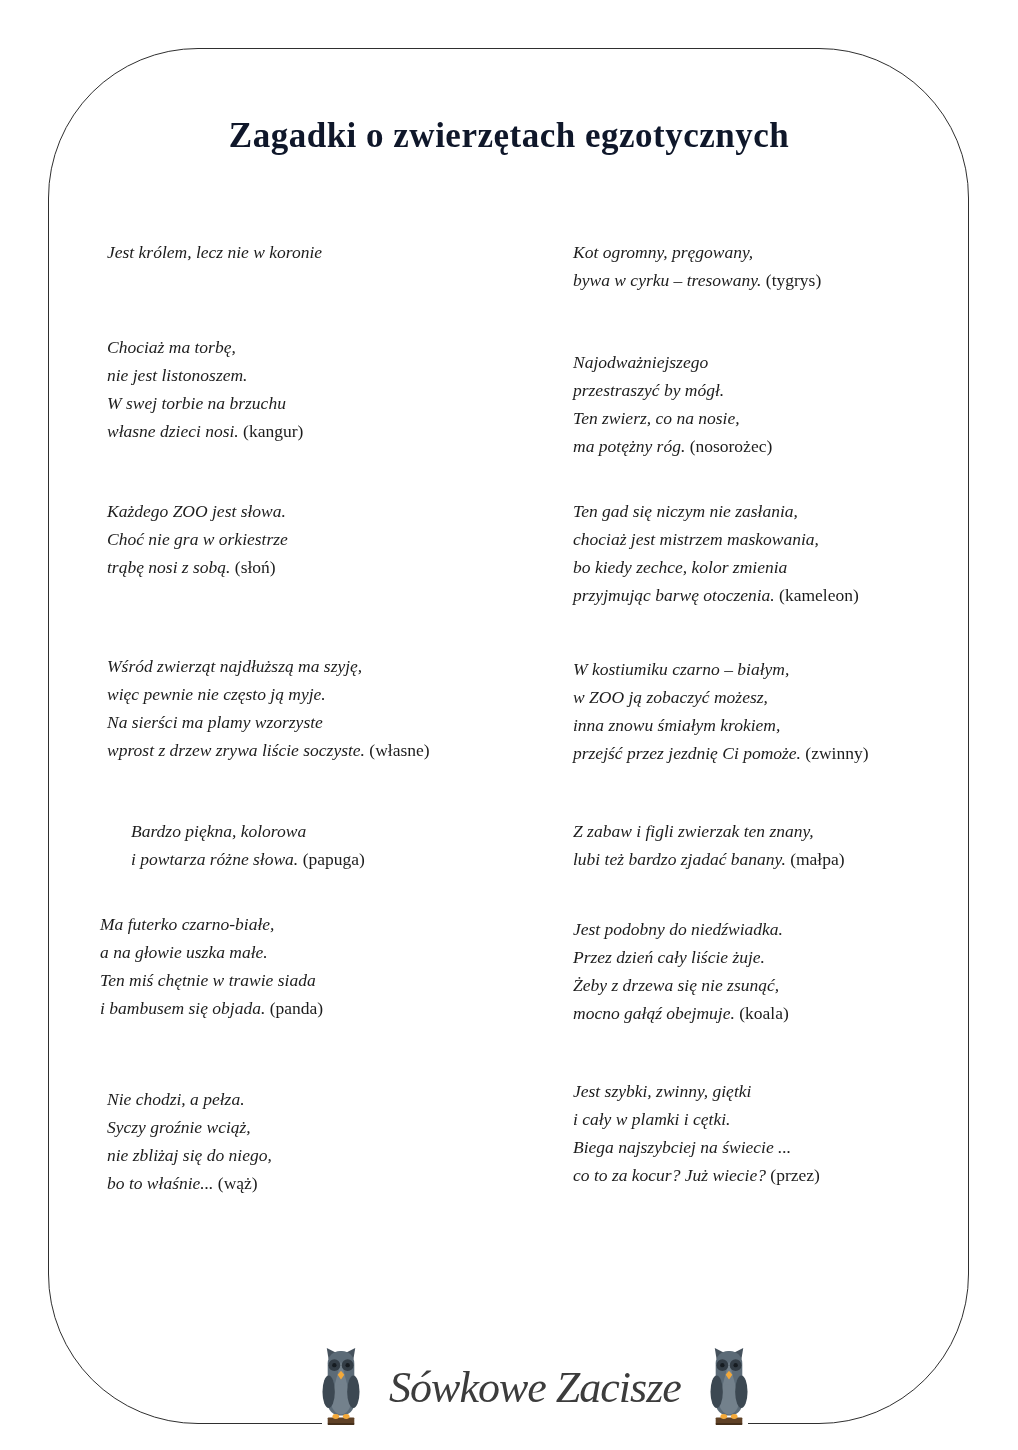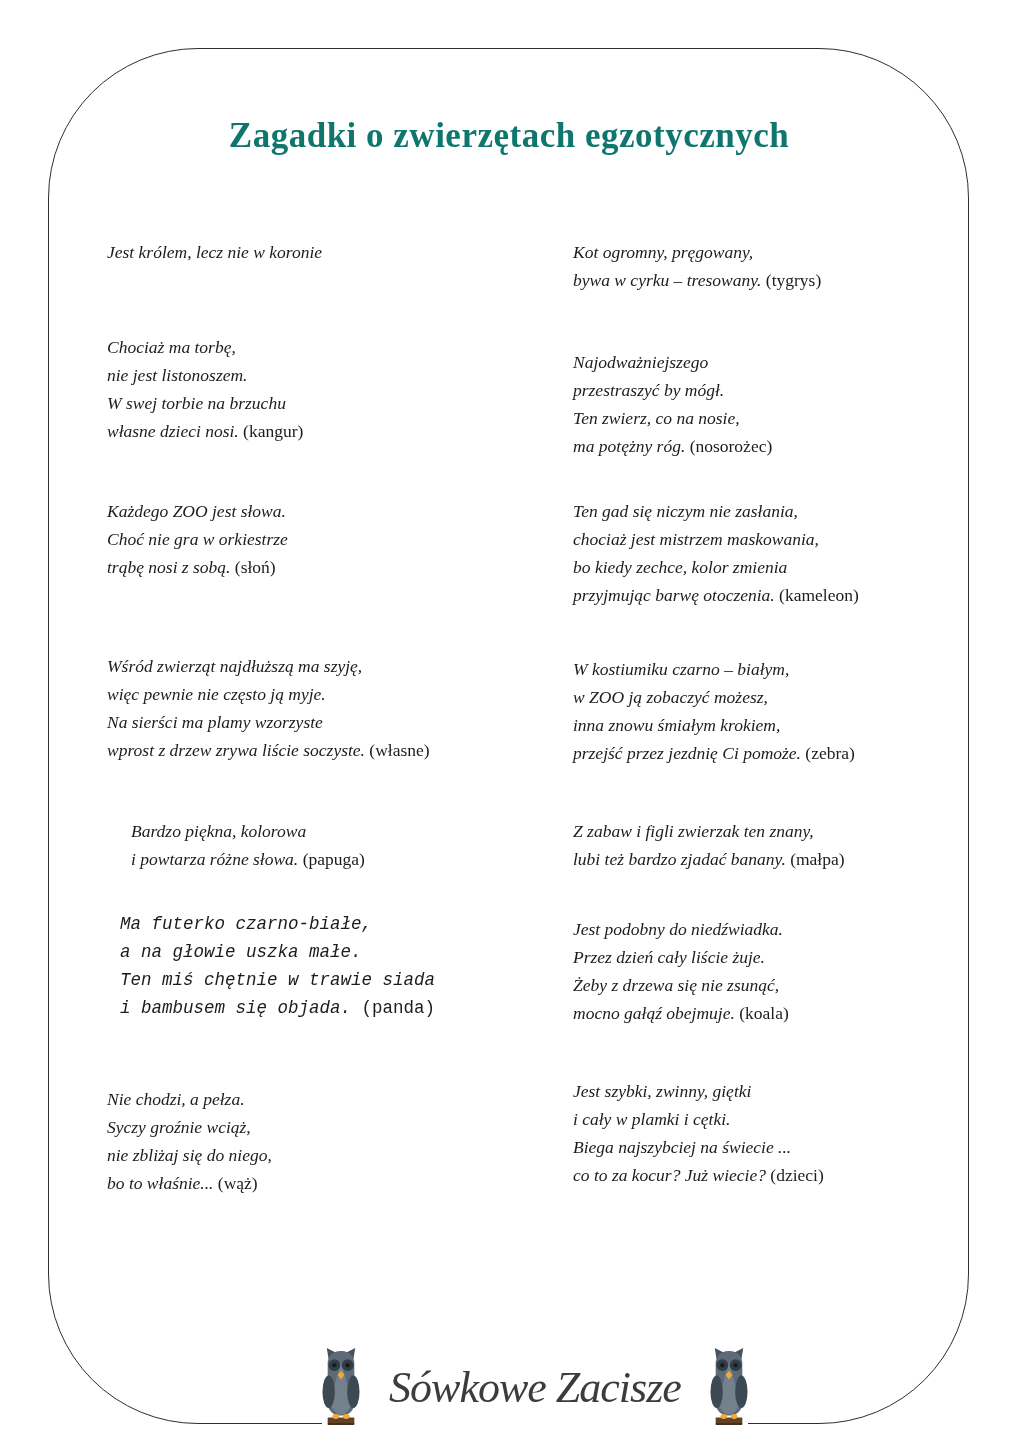--- a/index.html
+++ b/index.html
@@ -18,21 +18,21 @@
     border-radius:150px;
     box-sizing:border-box;
   }
   .title{
     position:absolute;
     top:116px;left:0;
     width:1018px;
     text-align:center;
     font-size:35px;
     font-weight:bold;
-    color:#0f766e;
+    color:#0f172a;
     letter-spacing:0.5px;
   }
   .col{position:absolute;top:0;left:0;width:1018px;height:1450px;}
   .riddle{
     position:absolute;
     width:470px;
     font-style:italic;
     font-size:17.5px;
     line-height:28px;
     color:#1c1c1c;
@@ -85,21 +85,21 @@
       <div class="riddle" style="left: 107px; top: 652px;">
         <div class="line">Wśród zwierząt najdłuższą ma szyję,</div>
         <div class="line">więc pewnie nie często ją myje.</div>
         <div class="line">Na sierści ma plamy wzorzyste</div>
         <div class="line">wprost z drzew zrywa liście soczyste. <span class="answer">(własne)</span></div>
       </div>
       <div class="riddle" style="left: 107px; top: 817px; margin-left: 24px;">
         <div class="line">Bardzo piękna, kolorowa</div>
         <div class="line">i powtarza różne słowa. <span class="answer">(papuga)</span></div>
       </div>
-      <div class="riddle" style="left: 120px; top: 910px; font-family: Liberation Mono, monospace;">
+      <div class="riddle" style="left: 100px; top: 910px;">
         <div class="line">Ma futerko czarno-białe,</div>
         <div class="line">a na głowie uszka małe.</div>
         <div class="line">Ten miś chętnie w trawie siada</div>
         <div class="line">i bambusem się objada. <span class="answer">(panda)</span></div>
       </div>
       <div class="riddle" style="left: 107px; top: 1077px; margin-top: 8px;">
         <div class="line">Nie chodzi, a pełza.</div>
         <div class="line">Syczy groźnie wciąż,</div>
         <div class="line">nie zbliżaj się do niego,</div>
         <div class="line">bo to właśnie... <span class="answer">(wąż)</span></div>
@@ -119,37 +119,37 @@
       <div class="riddle" style="left: 573px; top: 497px;">
         <div class="line">Ten gad się niczym nie zasłania,</div>
         <div class="line">chociaż jest mistrzem maskowania,</div>
         <div class="line">bo kiedy zechce, kolor zmienia</div>
         <div class="line">przyjmując barwę otoczenia. <span class="answer">(kameleon)</span></div>
       </div>
       <div class="riddle" style="left: 573px; top: 655px;">
         <div class="line">W kostiumiku czarno – białym,</div>
         <div class="line">w ZOO ją zobaczyć możesz,</div>
         <div class="line">inna znowu śmiałym krokiem,</div>
-        <div class="line">przejść przez jezdnię Ci pomoże. <span class="answer">(zebra)</span></div>
+        <div class="line">przejść przez jezdnię Ci pomoże. <span class="answer">(zwinny)</span></div>
       </div>
       <div class="riddle" style="left: 573px; top: 817px;">
         <div class="line">Z zabaw i figli zwierzak ten znany,</div>
         <div class="line">lubi też bardzo zjadać banany. <span class="answer">(małpa)</span></div>
       </div>
       <div class="riddle" style="left: 573px; top: 915px;">
         <div class="line">Jest podobny do niedźwiadka.</div>
         <div class="line">Przez dzień cały liście żuje.</div>
         <div class="line">Żeby z drzewa się nie zsunąć,</div>
         <div class="line">mocno gałąź obejmuje. <span class="answer">(koala)</span></div>
       </div>
       <div class="riddle" style="left: 573px; top: 1077px;">
         <div class="line">Jest szybki, zwinny, giętki</div>
         <div class="line">i cały w plamki i cętki.</div>
         <div class="line">Biega najszybciej na świecie ...</div>
-        <div class="line">co to za kocur? Już wiecie? <span class="answer">(dzieci)</span></div>
+        <div class="line">co to za kocur? Już wiecie? <span class="answer">(przez)</span></div>
       </div>
     </div>
 
   <div class="logo">
     <svg class="owl" viewBox="0 0 40 86" xmlns="http://www.w3.org/2000/svg">
       <rect x="6" y="75" width="28" height="8" rx="1" fill="#5f4126"></rect>
       <rect x="6" y="81" width="28" height="2" rx="1" fill="#46301b"></rect>
       <polygon points="7,14 5,2 17,8" fill="#46525d"></polygon>
       <polygon points="33,14 35,2 23,8" fill="#46525d"></polygon>
       <rect x="6" y="5" width="28" height="68" rx="13" fill="#5c6b77"></rect>

